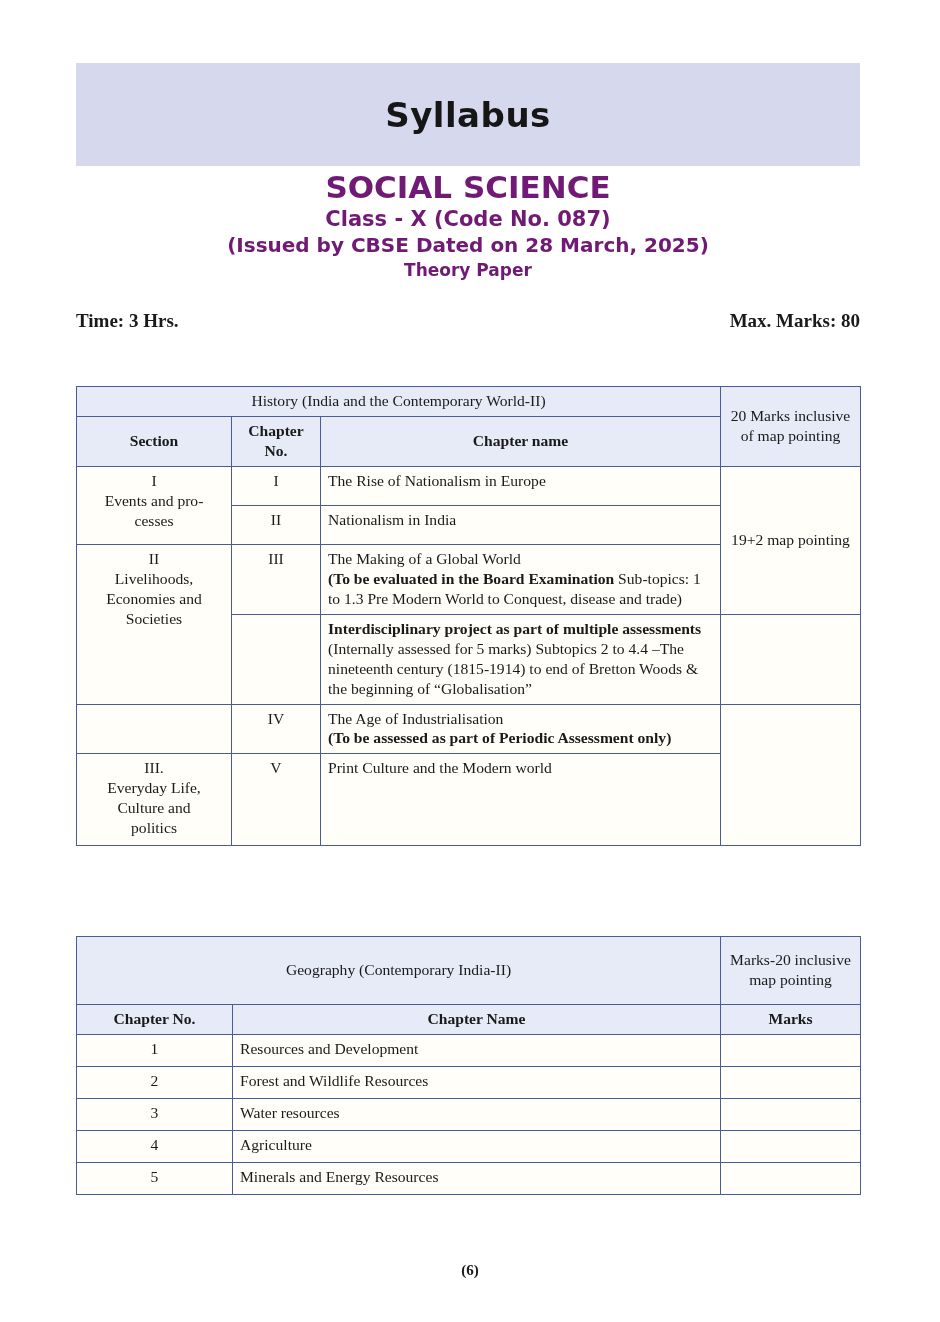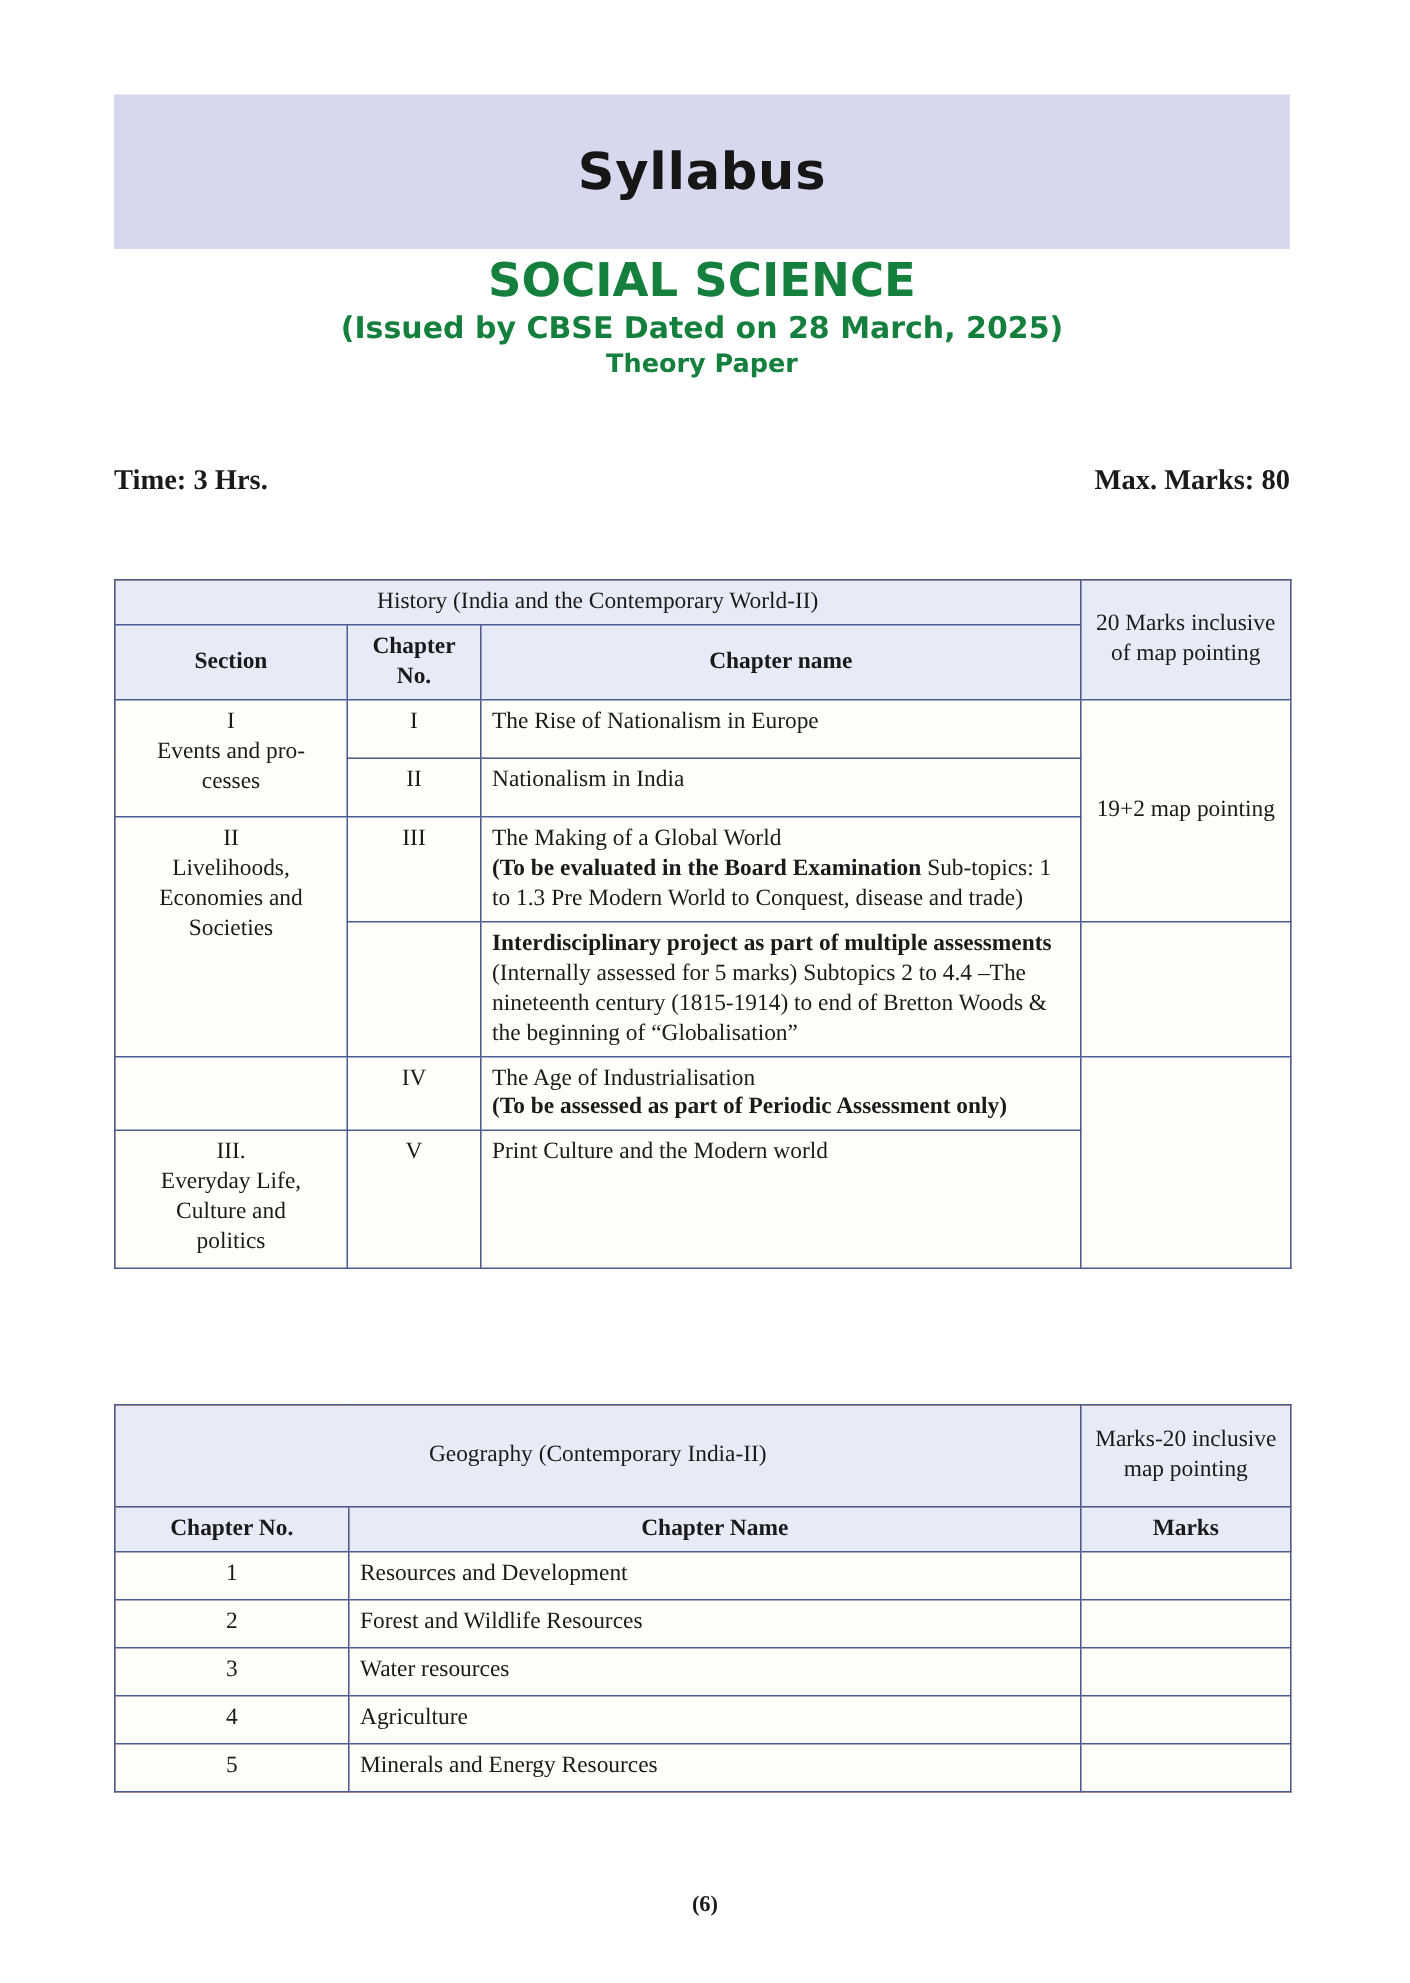--- a/index.html
+++ b/index.html
@@ -44,21 +44,21 @@
   }
 
   
   .title-block {
     position: absolute;
     left: 76px;
     top: 170px;
     width: 784px;
     text-align: center;
     font-family: "DejaVu Sans", sans-serif;
-    color: #15803d;
+    color: #701a75;
   }
   .subject {
     font-size: 31px;
     font-weight: bold;
     letter-spacing: 0px;
     line-height: 1.1;
     margin-bottom: 2px;
   }
   .classline {
     font-size: 21px;
@@ -114,21 +114,21 @@
     letter-spacing: -0.2px;
   }
 
   
   .tbl {
     position: absolute;
     left: 76px;
     width: 784px;
     border-collapse: collapse;
     table-layout: fixed;
-    background: #f97316;
+    background: #0f766e;
   }
   .tbl td {
     border: 1px solid #4a5c96;
     vertical-align: top;
     font-family: "Liberation Serif", serif;
     font-size: 15.6px;
     line-height: 1.28;
     padding: 4px 7px 5px 7px;
     background: #fffef9;
   }
@@ -192,20 +192,21 @@
 <body>
 
 <div class="page">
 
   <div class="banner">
     <div class="banner-title">Syllabus</div>
   </div>
 
   <div class="title-block">
     <div class="subject">SOCIAL SCIENCE</div>
+    <div class="classline">Class - X (Code No. 087)</div>
     <div class="issued">(Issued by CBSE Dated on 28 March, 2025)</div>
     <div class="theory">Theory Paper</div>
   </div>
 
   <div class="meta-row">
     <div class="meta-left">Time: 3 Hrs.</div>
     <div class="meta-right">Max. Marks: 80</div>
   </div>
 
   <table class="tbl" id="history-table">

